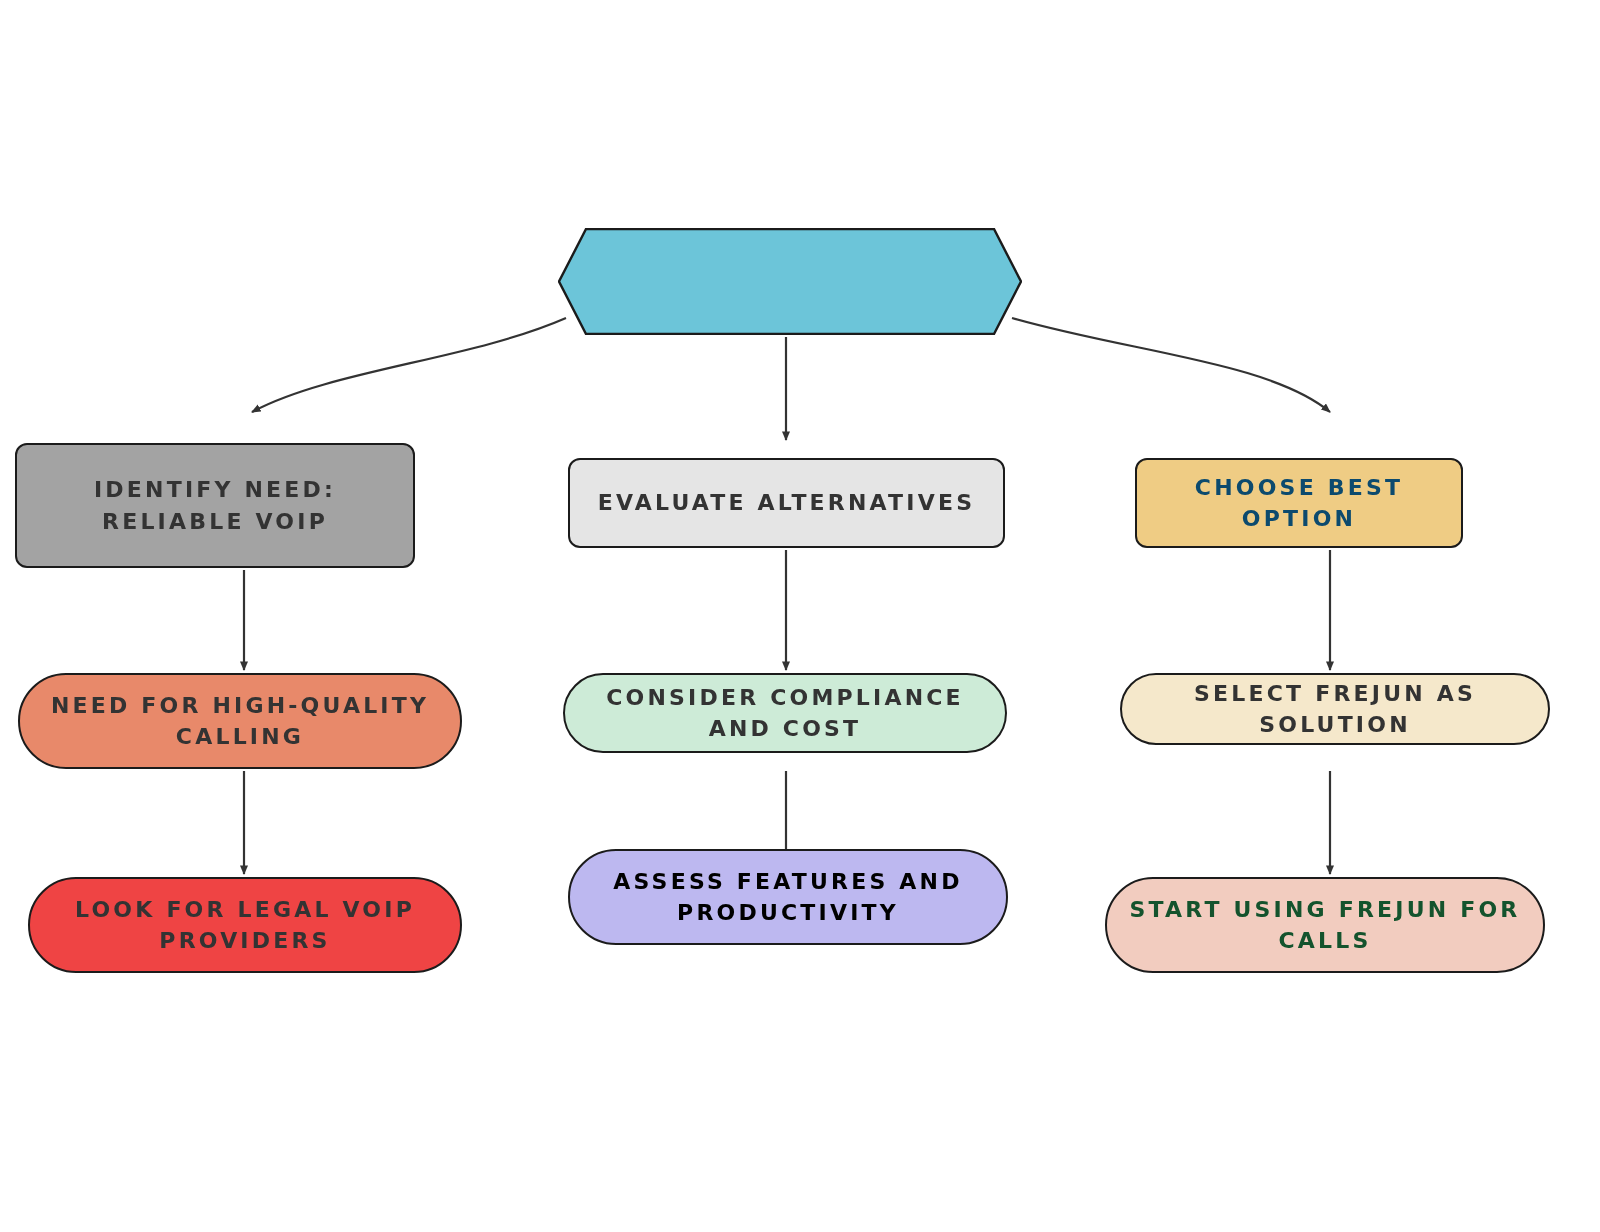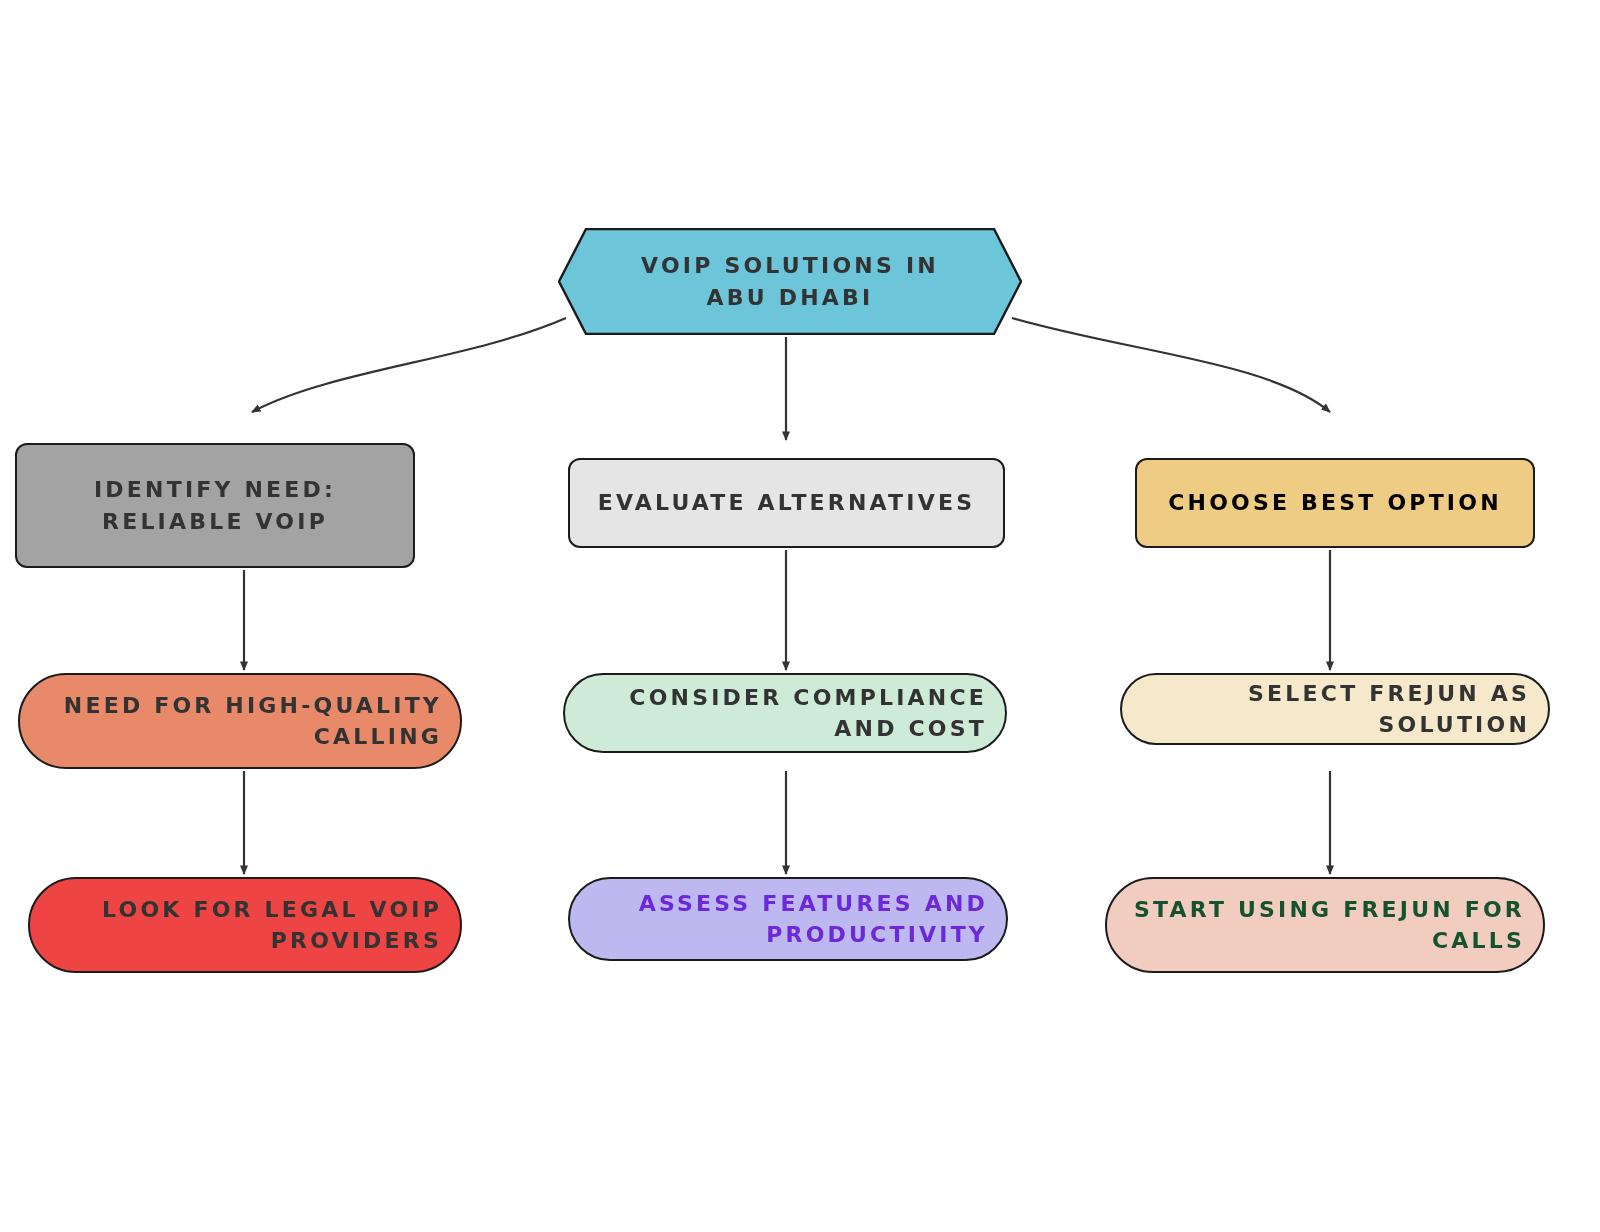--- a/index.html
+++ b/index.html
@@ -41,21 +41,21 @@
     line-height: 1.42;
     text-transform: uppercase;
     border: 2px solid #1b1b1b;
     padding: 6px 18px;
   }
   .node-label {
     display: block;
     width: 100%;
   }
   .shape-rounded { border-radius: 12px; }
-  .shape-stadium { border-radius: 999px; text-align: right; }
+  .shape-stadium { border-radius: 999px; }
   .shape-hex {
     border: none;
     padding: 6px 60px;
   }
   .hex-svg {
     position: absolute;
     left: 0;
     top: 0;
     width: 100%;
     height: 100%;
@@ -91,52 +91,51 @@
     <path d="M 786,771 L 786,874" fill="none" stroke="#333333" stroke-width="2.2" marker-end="url(#arrowhead)"></path>
 
     <path d="M 1330,550 L 1330,670" fill="none" stroke="#333333" stroke-width="2.2" marker-end="url(#arrowhead)"></path>
     <path d="M 1330,771 L 1330,874" fill="none" stroke="#333333" stroke-width="2.2" marker-end="url(#arrowhead)"></path>
   </svg>
 
   <div class="node shape-hex" id="node-root" style="left: 558px; top: 228px; width: 464px; height: 107px; color: rgb(51, 51, 51);">
     <svg class="hex-svg" viewBox="0 0 464 107" preserveAspectRatio="none">
       <polygon points="28,1 436,1 463,53.5 436,106 28,106 1,53.5" fill="#6CC5D9" stroke="#1b1b1b" stroke-width="2.4"></polygon>
     </svg>
-    <span class="node-label hex-text">VoIP Solutions in Abu Dhabi</span>
   </div>
 
   <div class="node shape-rounded" id="node-identify-need" style="left: 15px; top: 443px; width: 400px; height: 125px; background: #a3a3a3; border-color: rgb(27, 27, 27); color: rgb(51, 51, 51);">
     <span class="node-label">Identify Need: Reliable VoIP</span>
   </div>
 
   <div class="node shape-rounded" id="node-evaluate-alternatives" style="left: 568px; top: 458px; width: 437px; height: 90px; background: #e5e5e5; border-color: rgb(27, 27, 27); color: rgb(51, 51, 51);">
     <span class="node-label">Evaluate Alternatives</span>
   </div>
 
-  <div class="node shape-rounded" id="node-choose-best-option" style="left: 1135px; top: 458px; width: 400px; height: 90px; background: rgb(239, 204, 132); border-color: rgb(27, 27, 27); color: #000000;">
+  <div class="node shape-rounded" id="node-choose-best-option" style="left: 1135px; top: 458px; width: 328px; height: 90px; background: rgb(239, 204, 132); border-color: rgb(27, 27, 27); color: #0c4a6e;">
     <span class="node-label">Choose Best Option</span>
   </div>
 
   <div class="node shape-stadium" id="node-need-high-quality-calling" style="left: 18px; top: 673px; width: 444px; height: 96px; background: rgb(232, 137, 106); border-color: rgb(27, 27, 27); color: rgb(51, 51, 51);">
     <span class="node-label">Need for High-Quality Calling</span>
   </div>
 
   <div class="node shape-stadium" id="node-consider-compliance-cost" style="left: 563px; top: 673px; width: 444px; height: 80px; background: rgb(205, 235, 215); border-color: rgb(27, 27, 27); color: rgb(51, 51, 51);">
     <span class="node-label">Consider Compliance and Cost</span>
   </div>
 
   <div class="node shape-stadium" id="node-select-frejun" style="left: 1120px; top: 673px; width: 430px; height: 72px; background: rgb(245, 232, 203); border-color: rgb(27, 27, 27); color: rgb(51, 51, 51);">
     <span class="node-label">Select Frejun as Solution</span>
   </div>
 
   <div class="node shape-stadium" id="node-look-for-legal-providers" style="left: 28px; top: 877px; width: 434px; height: 96px; background: #ef4444; border-color: rgb(27, 27, 27); color: rgb(51, 51, 51);">
     <span class="node-label">Look for Legal VoIP Providers</span>
   </div>
 
-  <div class="node shape-stadium" id="node-assess-features-productivity" style="left: 568px; top: 877px; width: 440px; height: 84px; background: rgb(189, 184, 240); border-color: rgb(27, 27, 27); color: #6d28d9;">
+  <div class="node shape-stadium" id="node-assess-features-productivity" style="left: 568px; top: 849px; width: 440px; height: 96px; background: rgb(189, 184, 240); border-color: rgb(27, 27, 27); color: #000000;">
     <span class="node-label">Assess Features and Productivity</span>
   </div>
 
   <div class="node shape-stadium" id="node-start-using-frejun" style="left: 1105px; top: 877px; width: 440px; height: 96px; background: rgb(242, 204, 191); border-color: rgb(27, 27, 27); color: #14532d;">
     <span class="node-label">Start Using Frejun for Calls</span>
   </div>
 
 </div>
 
 </body></html>

